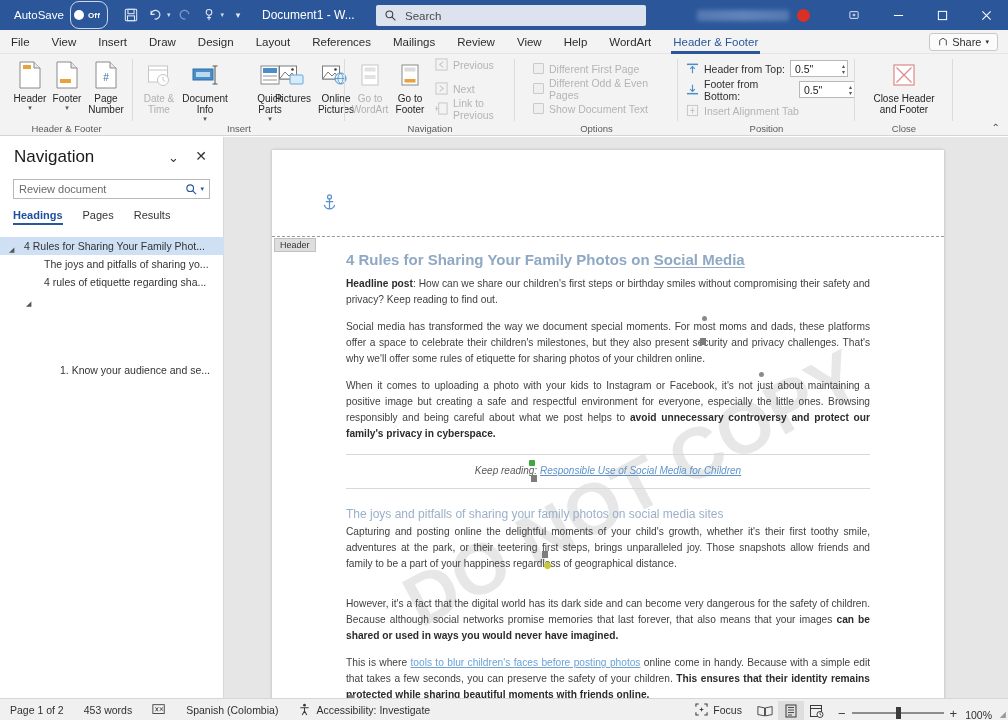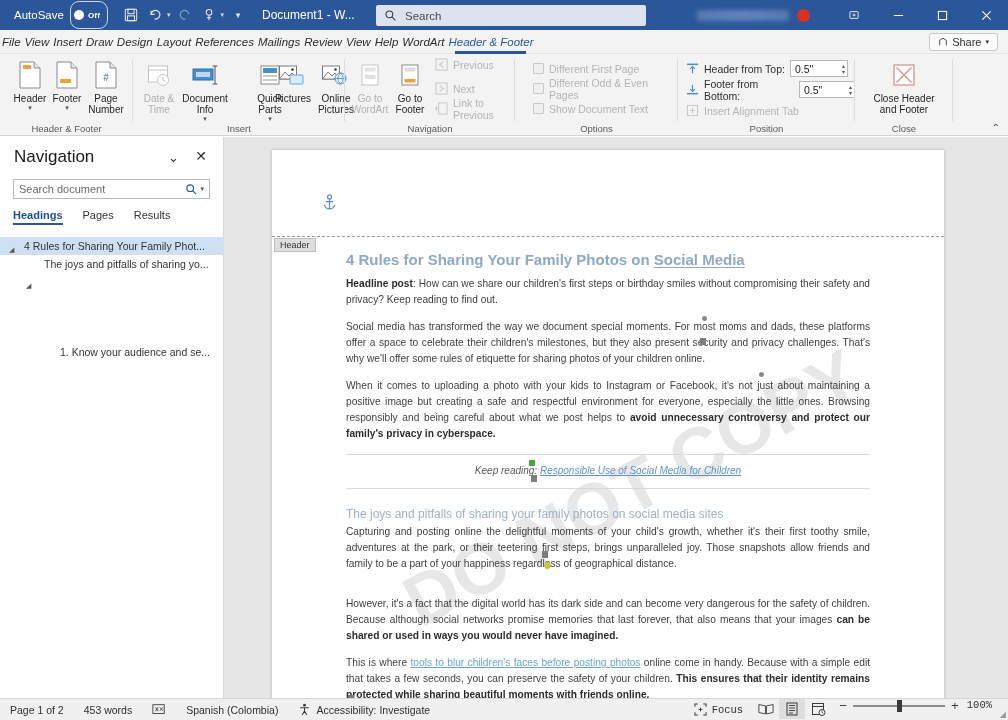--- a/index.html
+++ b/index.html
@@ -71,22 +71,22 @@
     color: #ffffff; font-size: 12px;
   }
 
   
   .ribbon-tabs {
     position: absolute; left: 0; top: 30px; width: 1008px; height: 24px;
     background: #f3f3f3; display: flex; align-items: center;
     border-bottom: 1px solid #e5e5e5;
   }
   .rtab {
-    font-size: 11.5px; color: #2c2c2c; padding: 0 2px; height: 24px;
-    display: flex; align-items: center; position: relative; white-space: nowrap; font-style: italic;
+    font-size: 11.5px; color: #2c2c2c; padding: 0 11px; height: 24px;
+    display: flex; align-items: center; position: relative; white-space: nowrap;
   }
   .rtab.active { color: #2b579a; }
   .rtab.active::after {
     content: ""; position: absolute; left: 9px; right: 9px; bottom: 0;
     height: 2.5px; background: #2b579a;
   }
   .share-btn {
     position: absolute; right: 10px; top: 3px;
     height: 18px; padding: 0 8px;
     border: 1px solid #c8c8c8; border-radius: 3px; background: #fbfbfb;
@@ -238,21 +238,21 @@
   }
   .cursor-sq { position: absolute; width: 6px; height: 7px; background: #7d7d7d; }
 
   
   .statusbar {
     position: absolute; left: 0; bottom: 0; width: 1008px; height: 22px;
     background: #f0f0f0; border-top: 1px solid #d6d6d6;
     display: flex; align-items: center; font-size: 10.5px; color: #303030;
   }
   .sb-item { padding: 0 10px; display: flex; align-items: center; gap: 5px; height: 22px; }
-  .sb-right { margin-left: auto; display: flex; align-items: flex-start; font-family: Liberation Mono, monospace; }
+  .sb-right { margin-left: auto; display: flex; align-items: flex-end; }
   .viewbtn {
     width: 26px; height: 20px; display: flex; align-items: center; justify-content: center;
     color: #3a3a3a;
   }
   .viewbtn.active { background: #dedede; }
   .zoomslider { display: flex; align-items: center; gap: 6px; padding: 0 8px; }
   .zs-track { width: 92px; height: 2px; background: #8c8c8c; position: relative; }
   .zs-thumb {
     position: absolute; left: 48%; top: -5px; width: 5px; height: 12px; background: #3a3a3a;
   }
@@ -598,21 +598,21 @@
 
   <div class="collapse-ribbon">⌃</div>
 </div>
 
 <div class="navpane">
   <div class="nav-head">Navigation</div>
   <div class="nav-chev">⌄</div>
   <div class="nav-close">✕</div>
 
   <div class="nav-search">
-    <span title="Search document">Search document</span>
+    <span title="Search document">Review document</span>
     <span class="mag">
       <svg width="13" height="13" viewBox="0 0 16 16">
           <circle cx="6.4" cy="6.4" r="4.1" fill="none" stroke="#2b579a" stroke-width="1.4"></circle>
           <path d="M9.6 9.6 L13.6 13.6" stroke="#2b579a" stroke-width="1.4"></path>
         </svg>
     </span>
     <span style="font-size:7px;color:#2b579a;margin-left:2px;">▾</span>
   </div>
 
   <div class="nav-tabs">
@@ -621,20 +621,23 @@
     <div class="nav-tab">Results</div>
   </div>
 
   <div class="nav-list">
     <div class="nav-item sel" style="padding-left:24px;">
       <span class="nav-tri">◢</span>
       <span>4 Rules for Sharing Your Family Phot...</span>
     </div>
     <div class="nav-item" style="padding-left:44px;">
       <span>The joys and pitfalls of sharing yo...</span>
+    </div>
+    <div class="nav-item" style="padding-left:44px;">
+      <span>4 rules of etiquette regarding sha...</span>
     </div>
     <div class="nav-item" style="padding-left:24px;">
       <span class="nav-tri" style="left:26px;">◢</span>
       <span></span>
     </div>
     <div class="nav-item" style="padding-left:44px; height:36px;">
       <span></span>
     </div>
     <div class="nav-item" style="padding-left:60px; margin-top:16px;">
       <span>1. Know your audience and se...</span>

